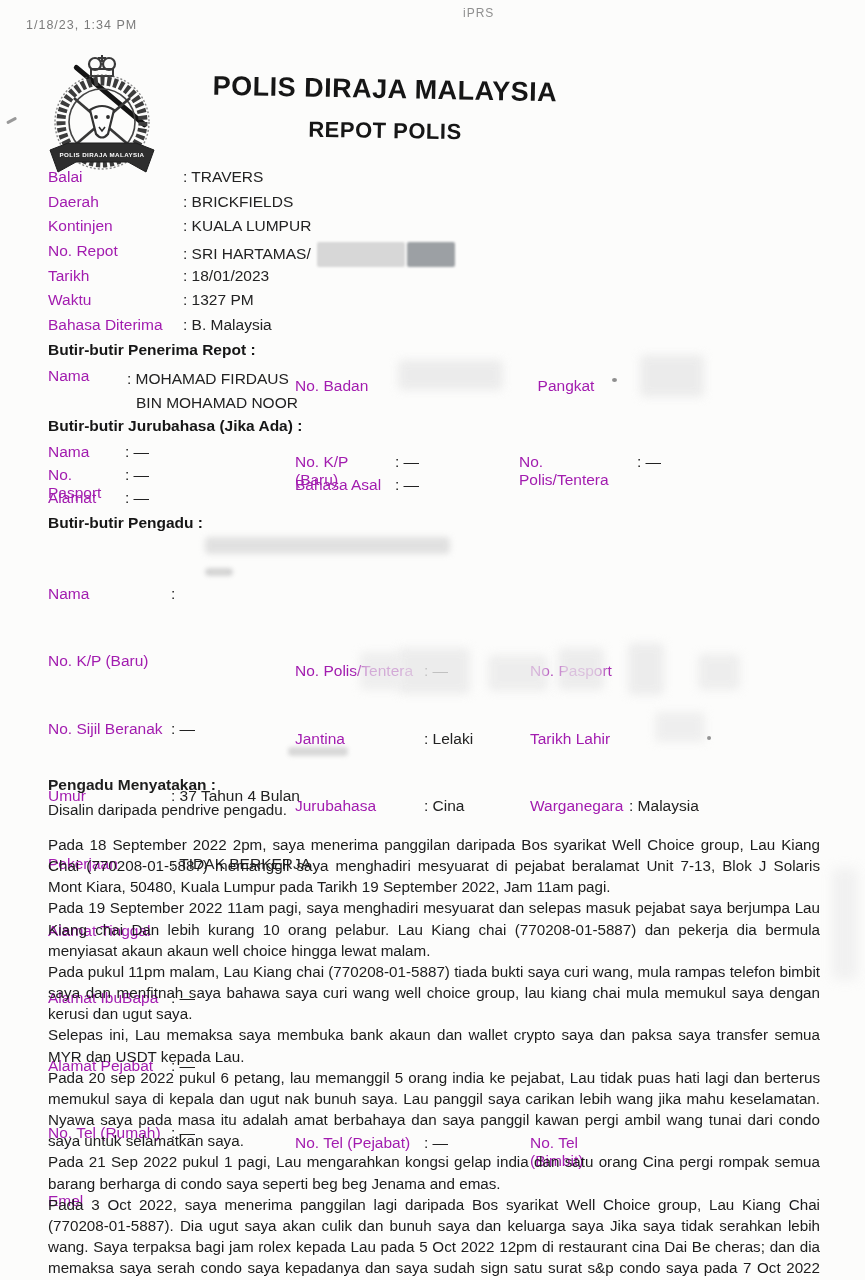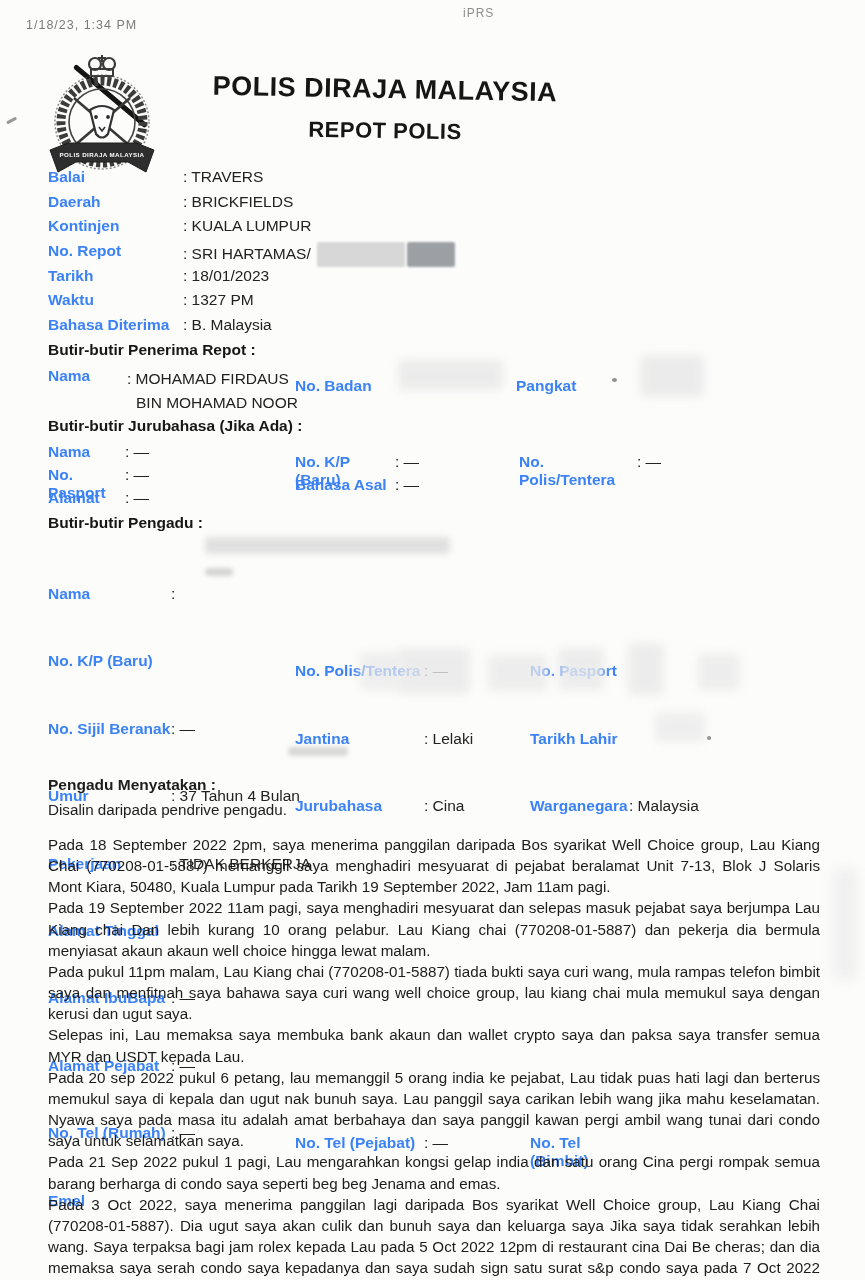--- a/index.html
+++ b/index.html
@@ -33,35 +33,35 @@
     transform:rotate(1.1deg); color:#161616;
   }
   .doc-subtitle {
     font-size:22px; font-weight:700; letter-spacing:.5px; margin-top:13px;
     transform:rotate(0.9deg); color:#161616;
   }
   
   .sect { position:absolute; left:48px; width:772px; font-size:15.5px; }
   .sect .heading { font-weight:700; color:#161616; }
   .frow { position:relative; }
-  .lbl { display:inline-block; font-weight:700; color:#3b82f6; vertical-align:top; }
+  .lbl { display:inline-block; font-weight:400; color:#a21caf; vertical-align:top; }
   .val { color:#222; }
   .col2, .col3 { position:absolute; top:10px; display:flex; }
   
   #report-info { top:168px; }
   #report-info .frow { height:24.7px; }
   #report-info .lbl { width:135px; }
   
   #penerima { top:341px; }
   #penerima .heading { height:26px; }
   #penerima .lbl.c1 { width:79px; }
   #penerima .val-2line { display:inline-block; line-height:24px; }
   #penerima .line2 { padding-left:9px; }
   #penerima .col2 { left:247px; } #penerima .col2 .lbl { width:88px; }
-  #penerima .col3 { left:468px; } #penerima .col3 .lbl { width:100px; }
+  #penerima .col3 { left:468px; } #penerima .col3 .lbl { width:100px;text-align:center; }
   
   #jurubahasa { top:417px; }
   #jurubahasa .heading { height:26px; }
   #jurubahasa .frow { height:23px; }
   #jurubahasa .lbl.c1 { width:77px; }
   #jurubahasa .col2 { left:247px; } #jurubahasa .col2 .lbl { width:100px; }
   #jurubahasa .col3 { left:471px; } #jurubahasa .col3 .lbl { width:118px; }
   
   #pengadu { top:514px; }
   #pengadu .heading { height:27px; }

